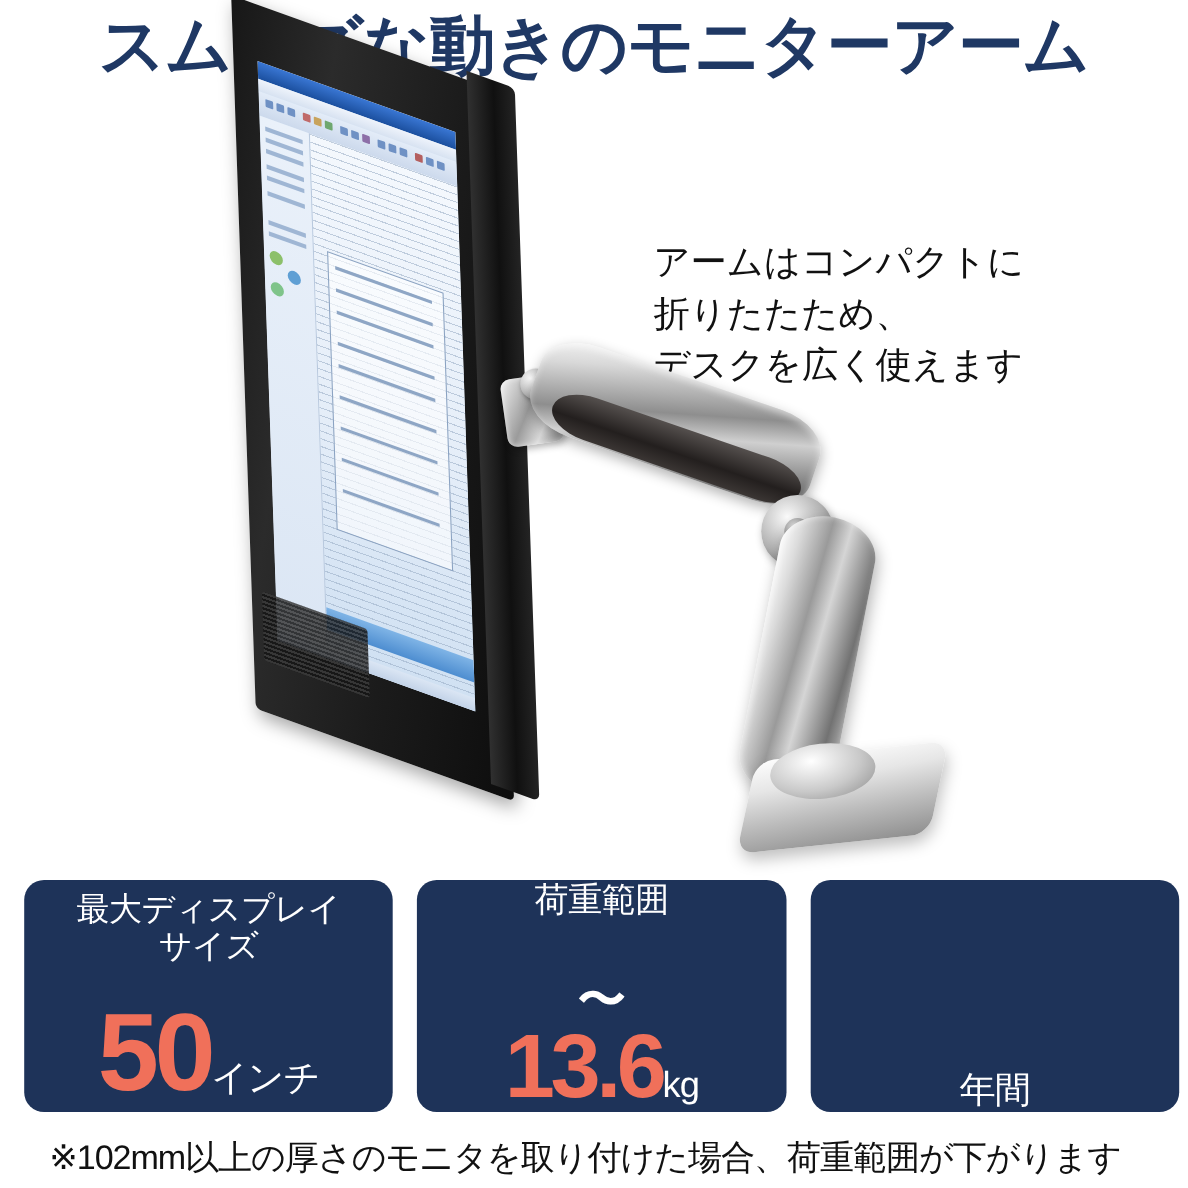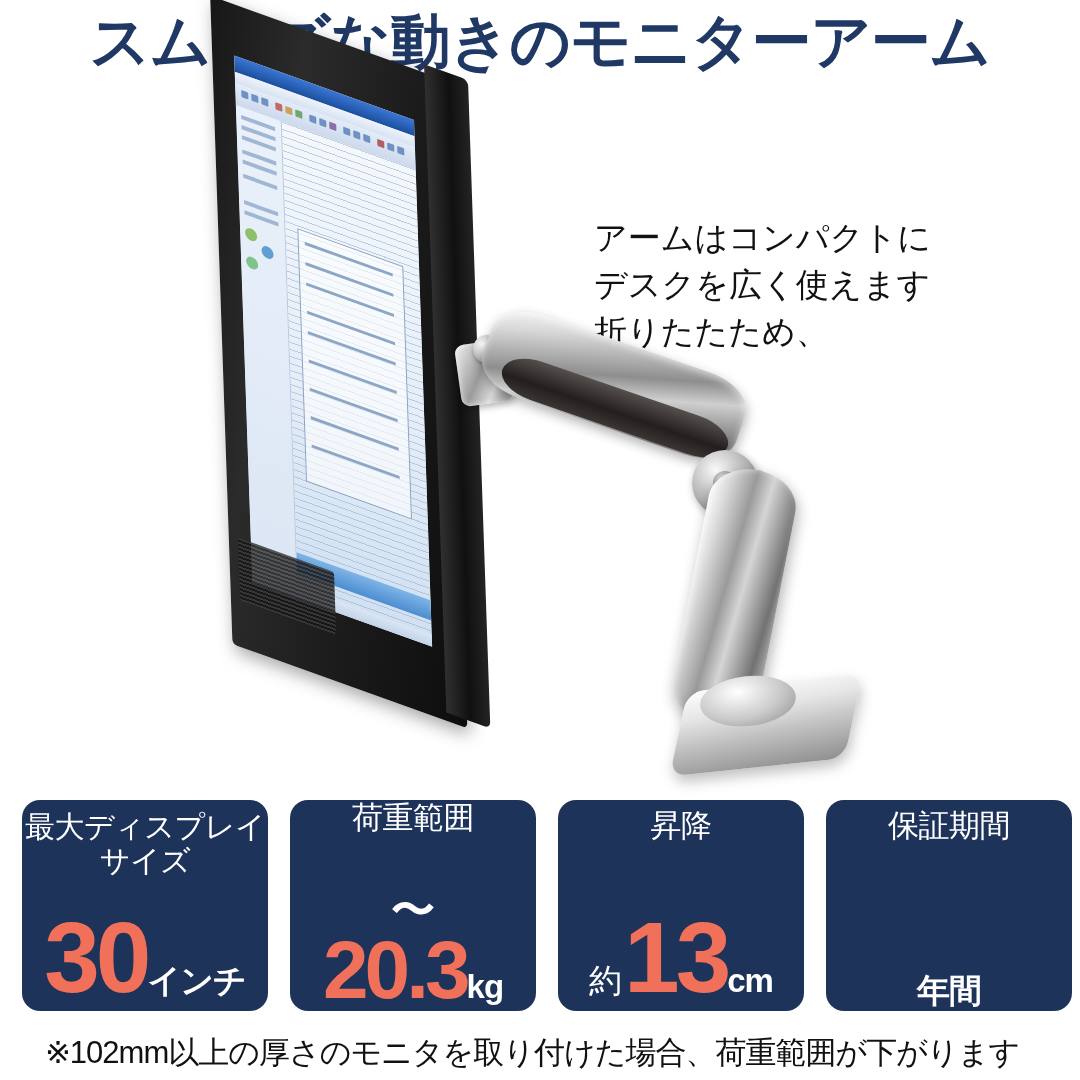--- a/index.html
+++ b/index.html
@@ -207,21 +207,21 @@
     position:absolute; left:0; bottom:4px; width:100%;
     text-align:center;
     display:flex; align-items:baseline; justify-content:center;
     line-height:1;
   }
   .big {
     color:#f0705a; font-weight:bold; font-size:100px;
     letter-spacing:-4px;
   }
   .big.sm { font-size:82px; }
-  .unit { color:#ffffff; font-size:33px; font-weight:700; letter-spacing:-1px; }
+  .unit { color:#ffffff; font-size:33px; font-weight:400; letter-spacing:-1px; }
   .pre  { color:#ffffff; font-size:33px; font-weight:500; margin-right:2px; }
   .tilde { color:#ffffff; font-size:44px; font-weight:bold; }
 
   
   .stack {
     position:absolute; left:0; bottom:2px; width:100%;
   }
   .stack-row {
     display:flex; align-items:baseline; justify-content:center; line-height:.95;
   }
@@ -236,22 +236,22 @@
 </style>
 </head>
 <body>
 
 <div id="page">
 
   <div id="headline">スムーズな動きのモニターアーム</div>
 
   <div id="annotation">
     <div>アームはコンパクトに</div>
+    <div>折りたたため、</div>
     <div>デスクを広く使えます</div>
-    <div>折りたたため、</div>
   </div>
 
   <div id="photo">
 
     <div class="monitor-wrap">
       <div class="monitor-body"></div>
       <div class="monitor-edge"></div>
 
       <div class="monitor-screen">
         <div class="win-title"></div>
@@ -316,55 +316,42 @@
   </div>
 
   <div id="specs">
 
     <div class="spec">
       <div class="spec-label two">
         <div>最大ディスプレイ</div>
         <div>サイズ</div>
       </div>
       <div class="spec-value">
-        <span class="big">30</span>
+        <span class="big">50</span>
         <span class="unit">インチ</span>
       </div>
     </div>
 
     <div class="spec">
       <div class="spec-label" style="top:0">
         <div>荷重範囲</div>
       </div>
       <div class="stack">
         <div class="stack-row">
           <span class="tilde">〜</span>
         </div>
         <div class="stack-row">
-          <span class="big sm">20.3</span>
+          <span class="big sm">13.6</span>
           <span class="unit">kg</span>
         </div>
       </div>
     </div>
 
+
     <div class="spec">
-      <div class="spec-label" style="top:8px">
-        <div>昇降</div>
-      </div>
-      <div class="spec-value">
-        <span class="pre">約</span>
-        <span class="big">13</span>
-        <span class="unit">cm</span>
-      </div>
-    </div>
-
-    <div class="spec">
-      <div class="spec-label" style="top:8px">
-        <div>保証期間</div>
-      </div>
       <div class="spec-value">
         <span class="unit">年間</span>
       </div>
     </div>
   </div>
 
   <div id="footnote">※102mm以上の厚さのモニタを取り付けた場合、荷重範囲が下がります</div>
 
 </div>
 

